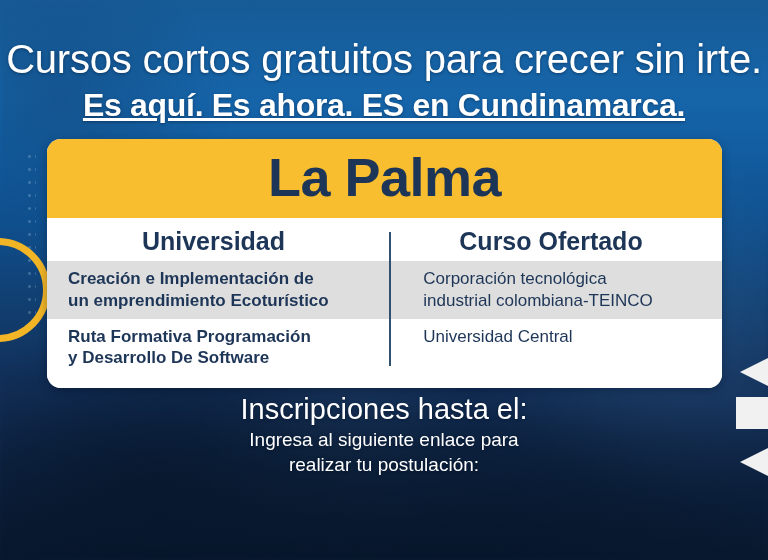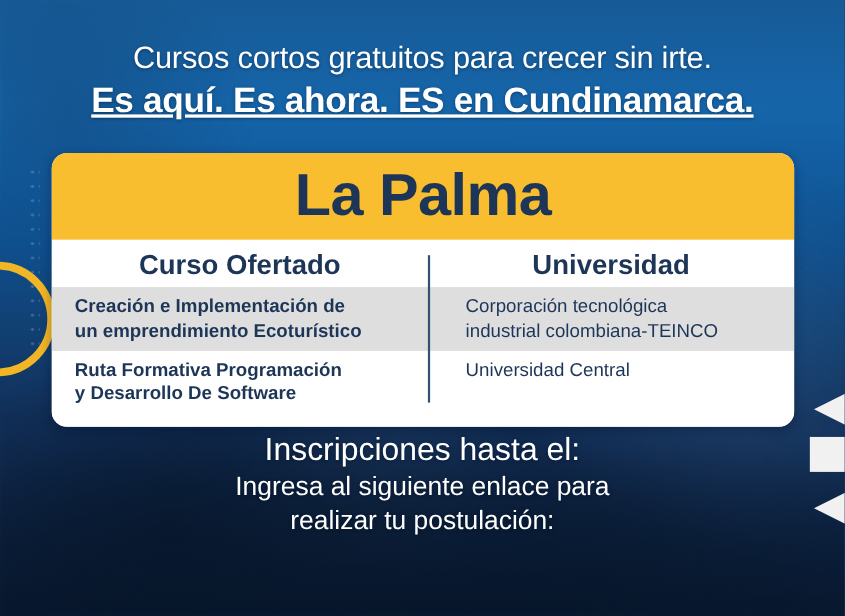--- a/index.html
+++ b/index.html
@@ -98,21 +98,21 @@
     position: absolute;
     left: 0;
     right: 0;
     top: 36px;
     text-align: center;
     color: #ffffff;
     text-shadow: 0 1px 3px rgba(0,20,45,.45);
   }
   .headline .l1 {
     display: block;
-    font-size: 28px;
+    font-size: 40px;
     font-weight: 400;
     letter-spacing: -.2px;
     line-height: 1.18;
   }
   .headline .l2 {
     display: block;
     margin-top: 4px;
     font-size: 32px;
     font-weight: 700;
     letter-spacing: -.3px;
@@ -222,21 +222,21 @@
     font-size: 62px;
     font-weight: 700;
     line-height: 1.06;
     letter-spacing: -.5px;
     margin-top: -2px;
     text-shadow: 0 2px 4px rgba(0,16,38,.45);
   }
   .footer .cta {
     display: block;
     color: #ffffff;
-    font-size: 24px;
+    font-size: 19px;
     font-weight: 400;
     line-height: 1.22;
     margin-top: 2px;
     text-shadow: 0 1px 3px rgba(0,16,38,.5);
   }
 </style>
 </head>
 <body>
 
 <div id="poster">
@@ -264,22 +264,22 @@
     <div class="card-header">
       <span class="title">La Palma</span>
     </div>
 
     <div class="card-body">
       <div class="table">
 
         <div class="divider"></div>
 
         <div class="thead">
+          <div class="th col-b">Universidad</div>
           <div class="th col-a">Curso Ofertado</div>
-          <div class="th col-b">Universidad</div>
         </div>
 
         <div class="row highlight">
           <div class="cell col-a">
             <span class="line">Creación e Implementación de</span>
             <span class="line">un emprendimiento Ecoturístico</span>
           </div>
           <div class="cell col-b">
             <span class="line">Corporación tecnológica</span>
             <span class="line">industrial colombiana-TEINCO</span>

